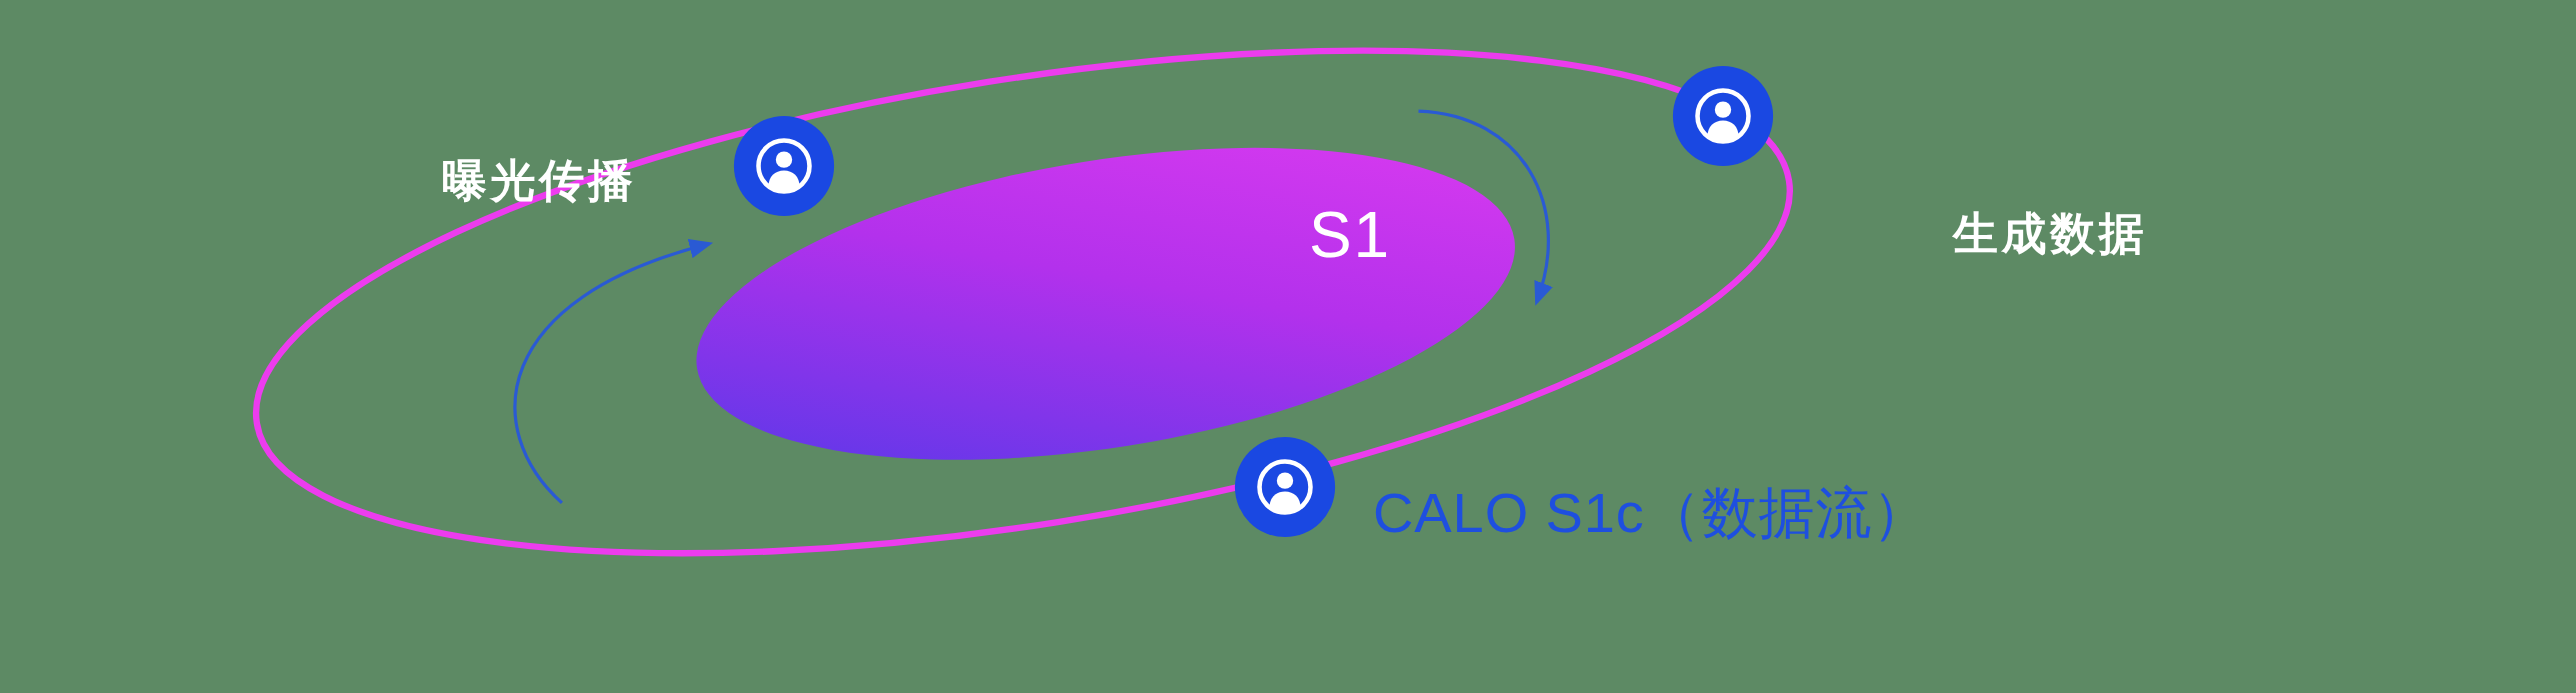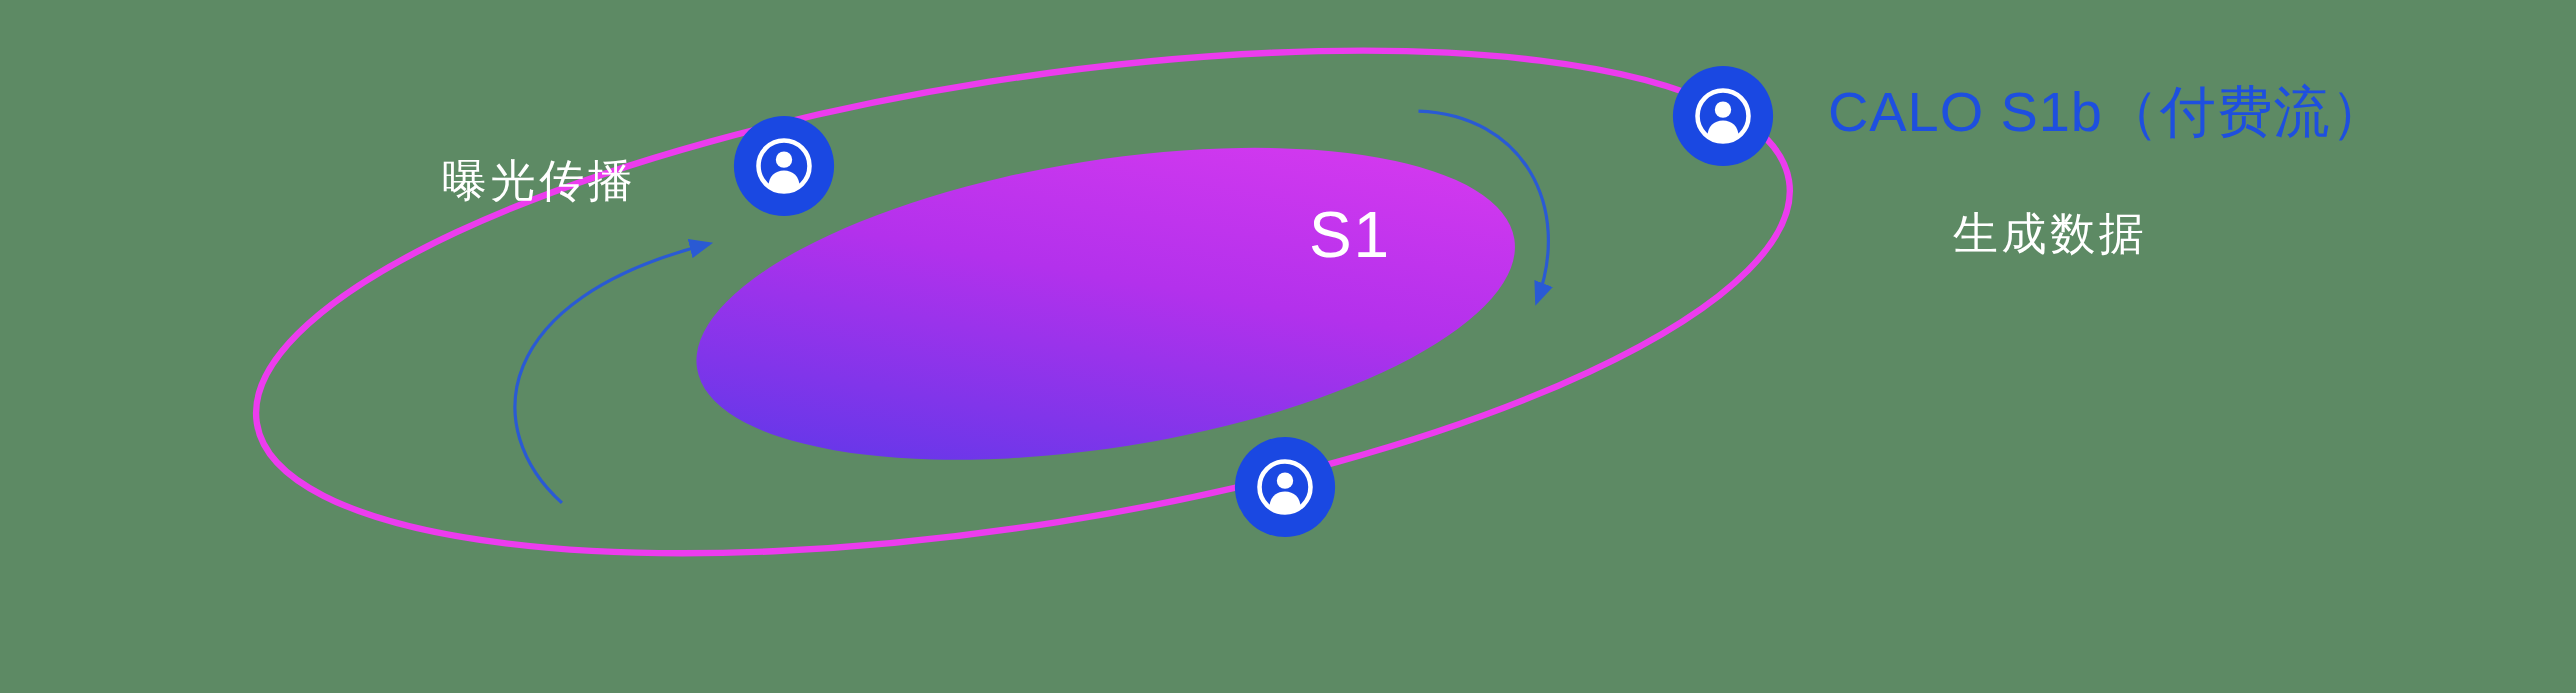--- a/index.html
+++ b/index.html
@@ -30,21 +30,21 @@
     color: #1e4fdf;
     font-size: 56px;
     font-weight: 500;
     letter-spacing: 0.9px;
     white-space: pre;
   }
   .white-label {
     position: absolute;
     color: #ffffff;
     font-size: 45px;
-    font-weight: 400;
+    font-weight: 700;
     letter-spacing: 3.6px;
     white-space: pre;
   }
   .core-text {
     position: absolute;
     left: 845px;
     top: 200px;
     width: 546px;
     display: flex;
     flex-direction: column;
@@ -136,18 +136,18 @@
   </svg>
   <svg class="node-icon node-b" viewBox="0 0 112 112">
     <use href="#person-node"></use>
   </svg>
   <svg class="node-icon node-c" viewBox="0 0 112 112">
     <use href="#person-node"></use>
   </svg>
 
   <div class="white-label sub-s1a">曝光传播</div>
 
-  <div class="calo-label label-s1b">CALO S1b（付费流）</div>
   <div class="white-label sub-s1b">生成数据</div>
 
+  <div class="calo-label label-s1c">CALO S1c（数据流）</div>
 
 </div>
 
 
 </body></html>

